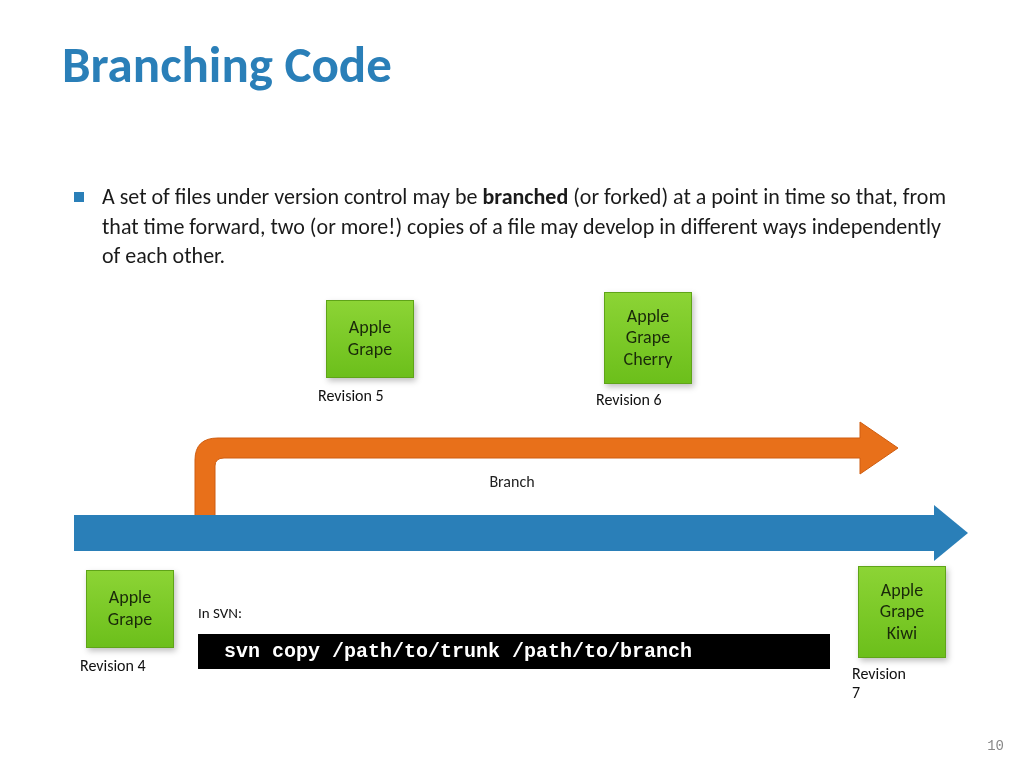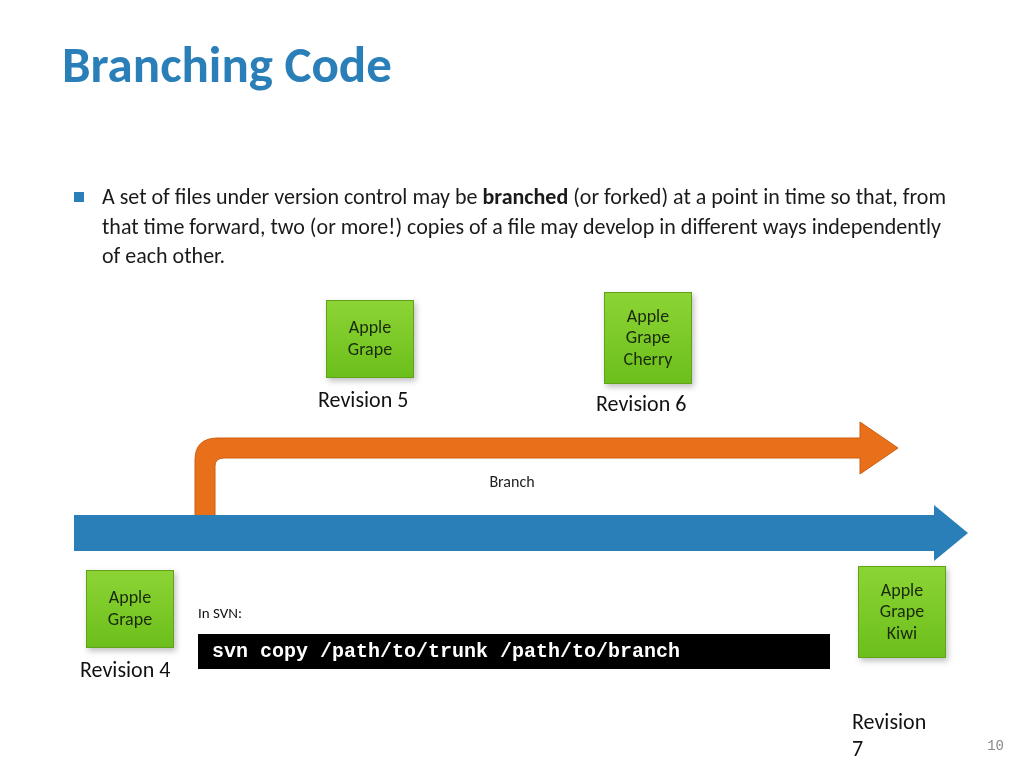--- a/index.html
+++ b/index.html
@@ -10,30 +10,30 @@
   .bullet-marker { width: 10px; height: 10px; background: #2a7fb8; margin-top: 10px; margin-right: 18px; flex-shrink: 0; }
   .bullet-text { font-size: 22px; line-height: 1.35; color: #1a1a1a; }
   .bullet-text .bold { font-weight: 700; }
 
   .diagram { position: absolute; left: 0; top: 290px; width: 872px; height: 440px; }
 
   .box { position: absolute; width: 88px; background: linear-gradient(#8cd435, #6cbf1b); border: 1px solid #5fa418; box-shadow: 2px 3px 6px rgba(0,0,0,0.25); display: flex; align-items: center; justify-content: center; text-align: center; font-size: 18px; color: #1a2a0a; padding: 6px 4px; line-height: 1.2; }
   .box.small { height: 78px; }
   .box.tall { height: 92px; }
 
-  .rev-label { position: absolute; font-size: 22px; color: #111; }
+  .rev-label { position: absolute; font-size: 16px; color: #111; }
   .trunk-body { position: absolute; left: 74px; top: 225px; width: 860px; height: 36px; background: #2a7fb8; }
   .trunk-head { position: absolute; left: 934px; top: 215px; width: 0; height: 0; border-left: 34px solid #2a7fb8; border-top: 28px solid transparent; border-bottom: 28px solid transparent; }
   .trunk-label { position: absolute; left: 0; top: 225px; width: 1024px; text-align: center; color: #fff; font-size: 20px; line-height: 36px; }
 
   .branch-svg { position: absolute; left: 0; top: 0; }
   .branch-label { position: absolute; left: 0; top: 182px; width: 1024px; text-align: center; font-size: 16px; color: #222; }
 
   .svn-label { position: absolute; font-size: 15px; color: #111; }
-  .code-block { position: absolute; background: #000; color: #fff; font-family: "Courier New", monospace; font-size: 20px; font-weight: 700; padding: 6px 14px; }
+  .code-block { position: absolute; background: #000; color: #fff; font-family: "Courier New", monospace; font-size: 20px; font-weight: 700; padding: 6px 26px; }
 
   .page-num { position: absolute; right: 20px; bottom: 14px; font-size: 14px; color: #888; font-family: Liberation Mono, monospace; }
 </style>
 </head>
 <body>
 
 <div class="slide">
 
   <div class="title">Branching Code</div>
 
@@ -67,21 +67,21 @@
     </svg>
     <div class="branch-label">Branch</div>
 
     <div class="trunk-body"></div>
     <div class="trunk-head"></div>
 
     <div class="box small" style="left:86px; top:280px;">Apple<br>Grape</div>
     <div class="rev-label" style="left:80px; top:366px;text-align:right;">Revision 4</div>
 
     <div class="box tall" style="left:858px; top:276px;">Apple<br>Grape<br>Kiwi</div>
-    <div class="rev-label" style="left:852px; top:374px;margin-top:44px;">Revision 7</div>
+    <div class="rev-label" style="left:852px; top:374px;">Revision 7</div>
 
     <div class="svn-label" style="left:198px; top:314px;">In SVN:</div>
     <div class="code-block" style="left:198px; top:344px; width:632px;">svn copy /path/to/trunk /path/to/branch</div>
 
   </div>
 
   <div class="page-num">10</div>
 </div>
 
 </body></html>

